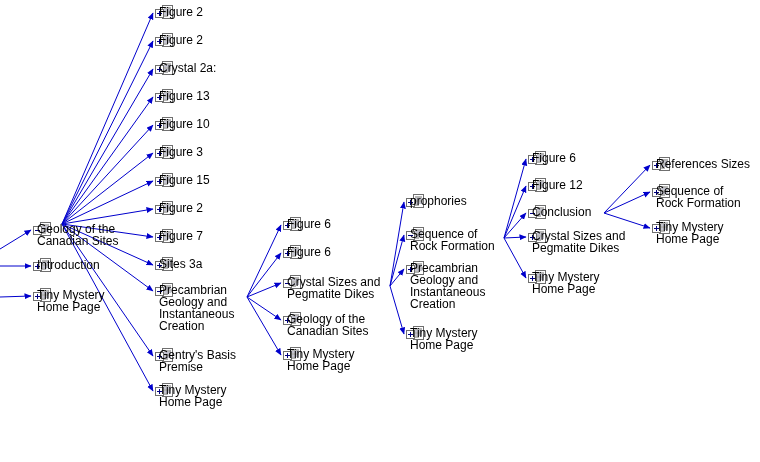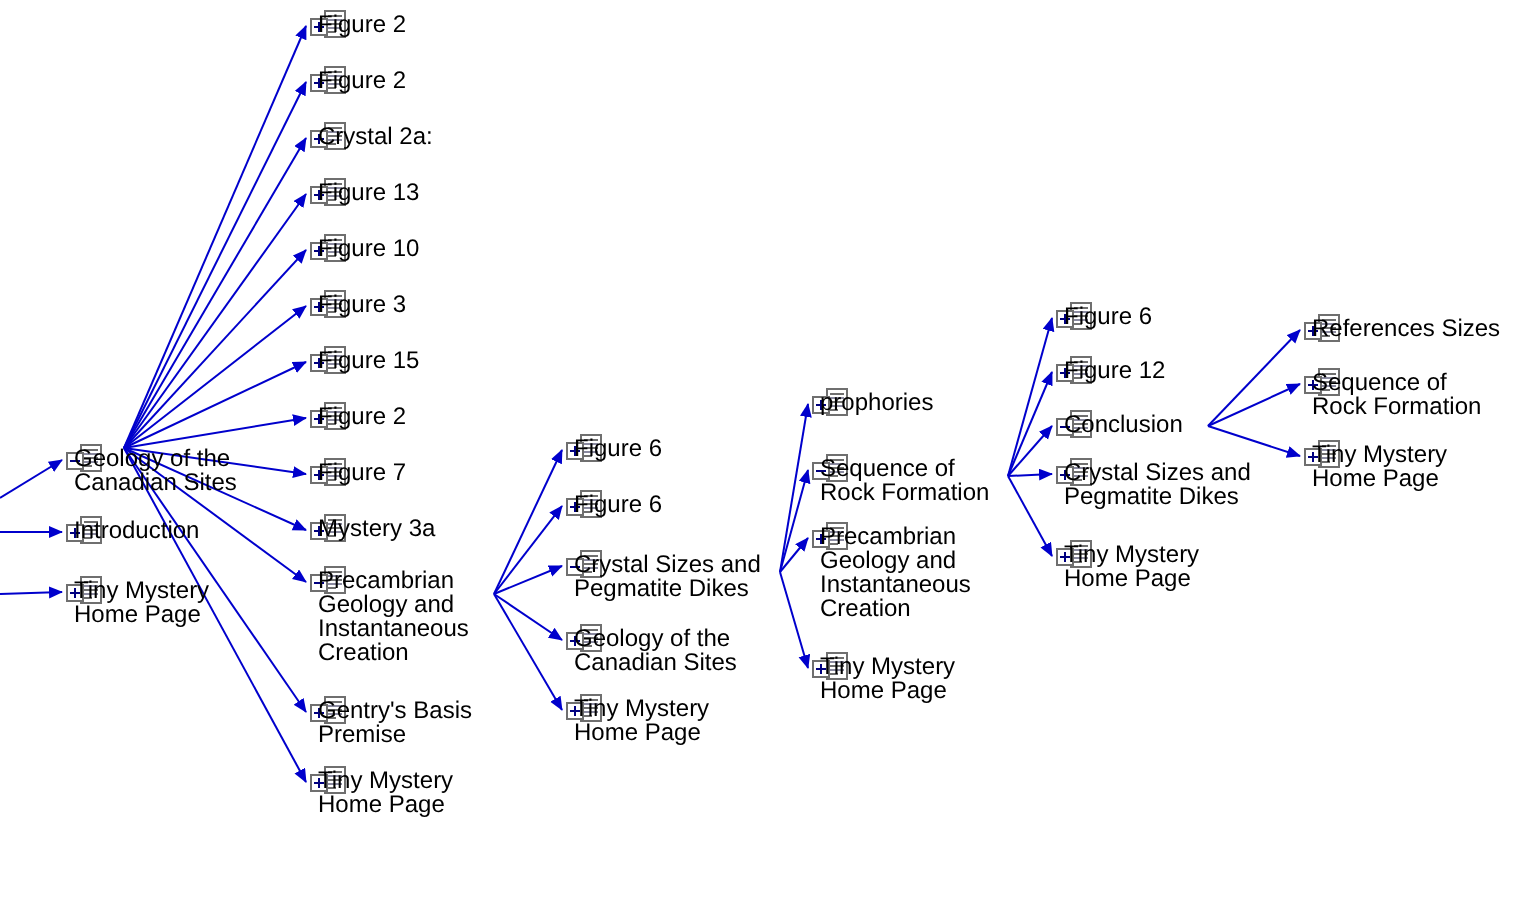--- a/index.html
+++ b/index.html
@@ -318,21 +318,21 @@
             <line x1="9" y1="7" x2="16" y2="7" stroke="#6f6f6f"></line>
             <line x1="9" y1="9" x2="16" y2="9" stroke="#8a8aa0"></line>
             <line x1="9" y1="11" x2="13" y2="11" stroke="#6f6f6f"></line>
           </g>
           <rect x="0.5" y="4.5" width="8" height="8" fill="#ffffff" stroke="#6f6f6f"></rect>
           <g stroke="#00007f" stroke-width="1">
             <line x1="2" y1="8.5" x2="7" y2="8.5"></line>
             <line x1="4.5" y1="6" x2="4.5" y2="11"></line>
           </g>
         </svg>
-        <span class="lbl">Mystery 3a</span>
+        <span class="lbl">Sites 3a</span>
       </div>
       <div class="node" style="left: 155px; top: 283px;">
         <svg class="icon" width="18" height="16" viewBox="0 0 18 16">
           <rect x="7.5" y="0.5" width="10" height="13" fill="#ffffff" stroke="#6f6f6f"></rect>
           <g stroke-width="1">
             <line x1="9" y1="3" x2="16" y2="3" stroke="#6f6f6f"></line>
             <line x1="9" y1="5" x2="16" y2="5" stroke="#8a8aa0"></line>
             <line x1="9" y1="7" x2="16" y2="7" stroke="#6f6f6f"></line>
             <line x1="9" y1="9" x2="16" y2="9" stroke="#8a8aa0"></line>
             <line x1="9" y1="11" x2="13" y2="11" stroke="#6f6f6f"></line>

